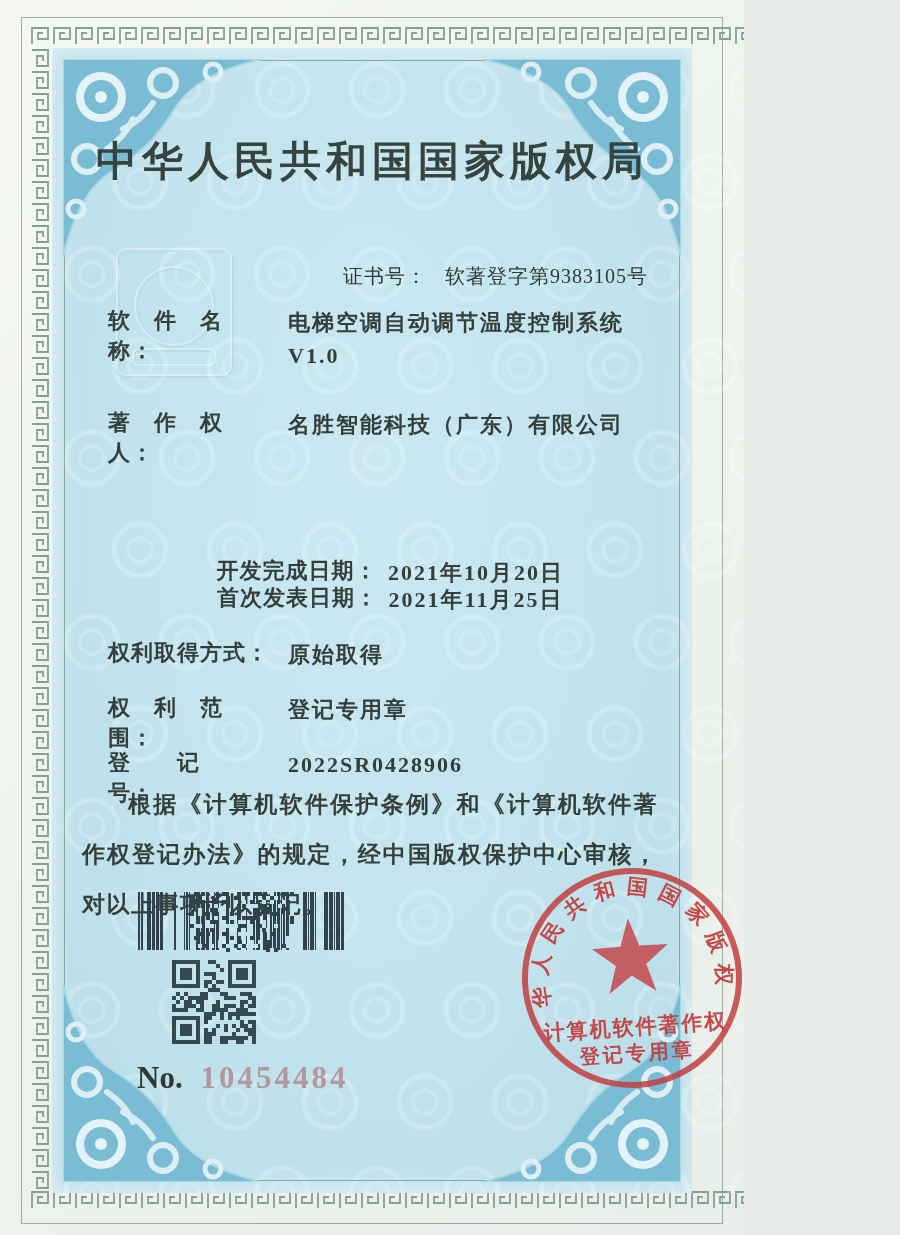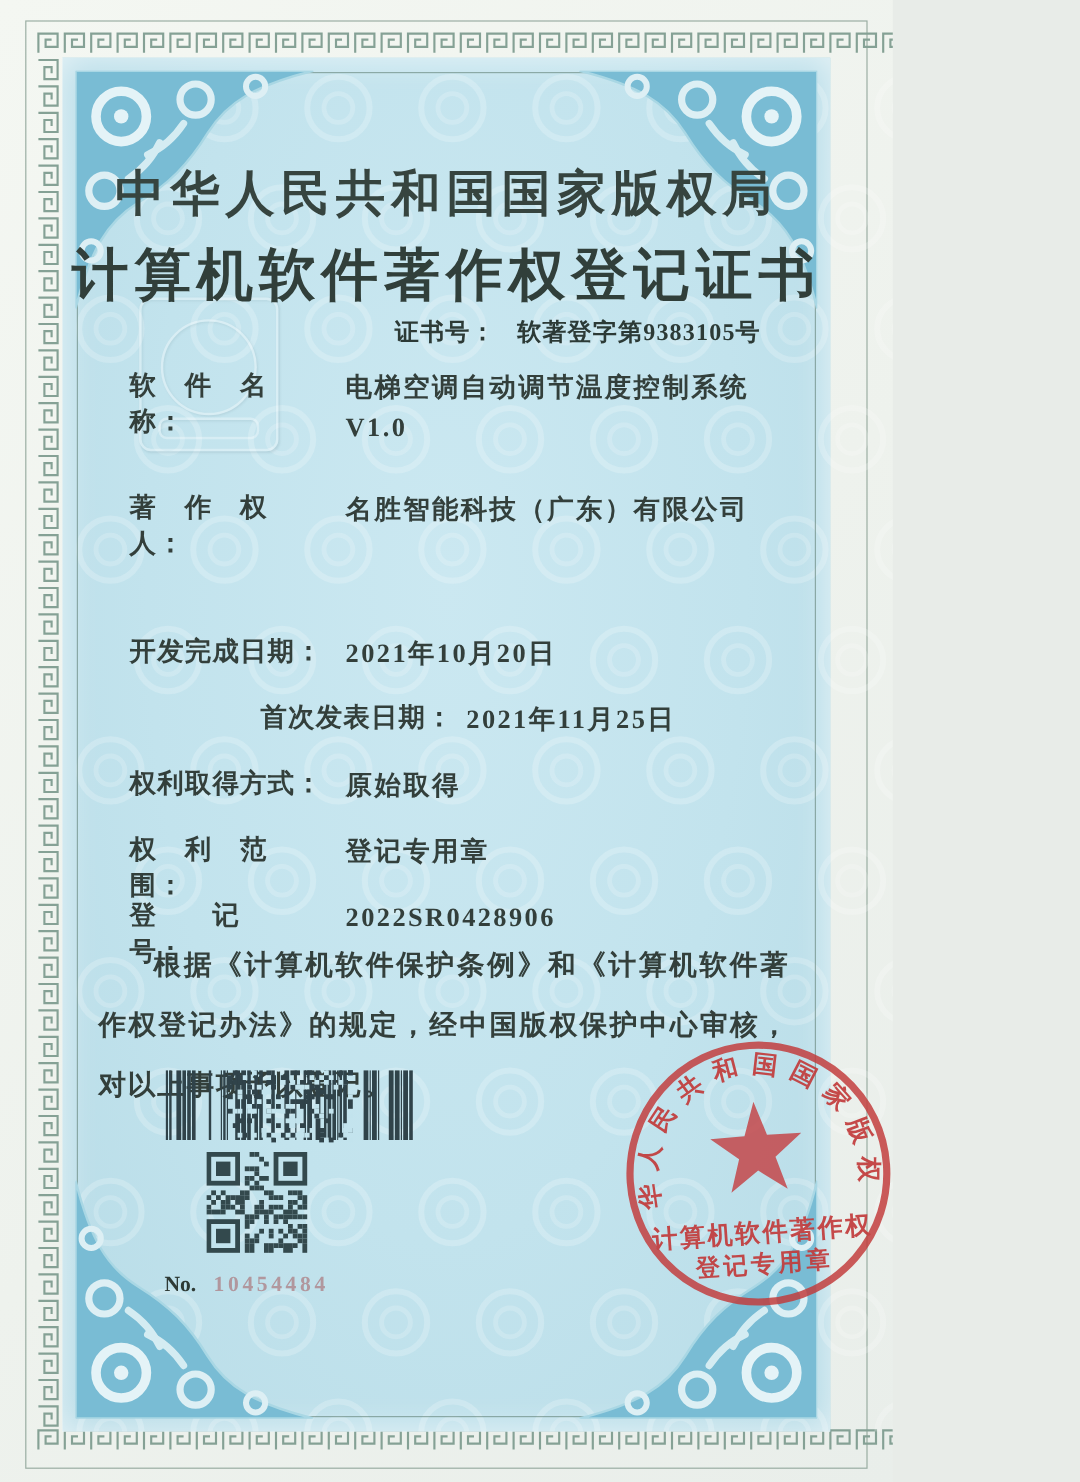--- a/index.html
+++ b/index.html
@@ -25,34 +25,34 @@
   .corner.tl{left:63px;top:59px;}
   .corner.tr{right:63px;top:59px;transform:scaleX(-1);}
   .corner.bl{left:63px;bottom:53px;transform:scaleY(-1);}
   .corner.br{right:63px;bottom:53px;transform:rotate(180deg);}
   
   .content{position:absolute;inset:0;}
   .authority{position:absolute;left:0;right:0;top:134px;text-align:center;
              font-size:41px;font-weight:bold;letter-spacing:5px;color:#36443f;}
   .cert-title{position:absolute;left:0;right:0;top:198px;text-align:center;
               font-size:47px;font-weight:bold;letter-spacing:5px;color:#313f3a;}
-  .certno{position:absolute;top:263px;right:110px;font-size:20px;font-weight:bold;
+  .certno{position:absolute;top:263px;right:96px;font-size:20px;font-weight:normal;
           color:#2c3a36;letter-spacing:1px;}
   .certno .lbl{margin-right:18px;}
   .field-row{position:absolute;left:108px;right:80px;font-size:22px;font-weight:bold;color:var(--ink);}
   .field-row .flabel{display:inline-block;width:178px;vertical-align:top;letter-spacing:1px;}
   .field-row .fvalue{display:inline-block;margin-left:2px;white-space:pre-line;
                      letter-spacing:2px;line-height:33px;vertical-align:top;}
   .statement{position:absolute;left:82px;right:86px;top:780px;font-size:23px;
              font-weight:bold;color:var(--ink);line-height:50px;text-indent:2em;
              text-align:justify;letter-spacing:1.5px;}
   
   #barcodeSvg{position:absolute;left:138px;top:890px;}
   #qrSvg{position:absolute;left:172px;top:960px;}
-  .serial{position:absolute;left:137px;top:1060px;font-size:18px;font-weight:bold;color:#2e3a35;}
+  .serial{position:absolute;left:137px;top:1060px;font-size:31px;font-weight:bold;color:#2e3a35;}
   .serial .num{color:rgba(168,105,110,.62);letter-spacing:3px;margin-left:10px;}
   #sealSvg{position:absolute;left:512px;top:858px;transform:rotate(-4deg);opacity:.92;}
   .issue-date{position:absolute;left:505px;top:1066px;width:260px;text-align:center;
               font-size:27px;font-weight:bold;color:#2b3a3f;letter-spacing:1px;}
   
   .emboss{position:absolute;left:116px;top:248px;width:112px;height:124px;border-radius:10px;
           border:2px solid rgba(255,255,255,.5);
           box-shadow:1px 1px 2px rgba(120,150,160,.35), inset 1px 1px 2px rgba(120,150,160,.25);
           opacity:.65;}
   .emboss .inner-circle{position:absolute;left:16px;top:16px;width:76px;height:76px;border-radius:50%;
@@ -547,31 +547,30 @@
   </svg>
 
   <div class="content">
 
     <div class="emboss">
       <div class="inner-circle"></div>
       <div class="inner-bar"></div>
     </div>
 
     <div class="authority">中华人民共和国国家版权局</div>
-    <div class="cert-title">计算机软件著作权登记证书</div>
 
     <div class="certno">
       <span class="lbl">证书号：</span><span>软著登字第9383105号</span>
     </div>
 
     <div id="fields">
         <div class="field-row" style="top: 306px;"><span class="flabel">软　件　名　称：</span><span class="fvalue">电梯空调自动调节温度控制系统
 V1.0</span></div>
         <div class="field-row" style="top: 408px;"><span class="flabel">著　作　权　人：</span><span class="fvalue">名胜智能科技（广东）有限公司</span></div>
-        <div class="field-row" style="top: 528px;"><span class="flabel">开发完成日期：</span><span class="fvalue">2021年10月20日</span></div>
+        <div class="field-row" style="top: 556px; text-align: center;"><span class="flabel">开发完成日期：</span><span class="fvalue">2021年10月20日</span></div>
         <div class="field-row" style="top: 583px; text-align: center;"><span class="flabel">首次发表日期：</span><span class="fvalue">2021年11月25日</span></div>
         <div class="field-row" style="top: 638px;"><span class="flabel">权利取得方式：</span><span class="fvalue">原始取得</span></div>
         <div class="field-row" style="top: 693px;"><span class="flabel">权　利　范　围：</span><span class="fvalue">登记专用章</span></div>
         <div class="field-row" style="top: 748px;"><span class="flabel">登　　记　　号：</span><span class="fvalue">2022SR0428906</span></div>
       </div>
 
     <div class="statement">根据《计算机软件保护条例》和《计算机软件著作权登记办法》的规定，经中国版权保护中心审核，对以上事项予以登记。</div>
 
     <svg id="barcodeSvg" width="210" height="64">
         <rect x="0" y="2" width="2" height="58" fill="#30434a"></rect>

